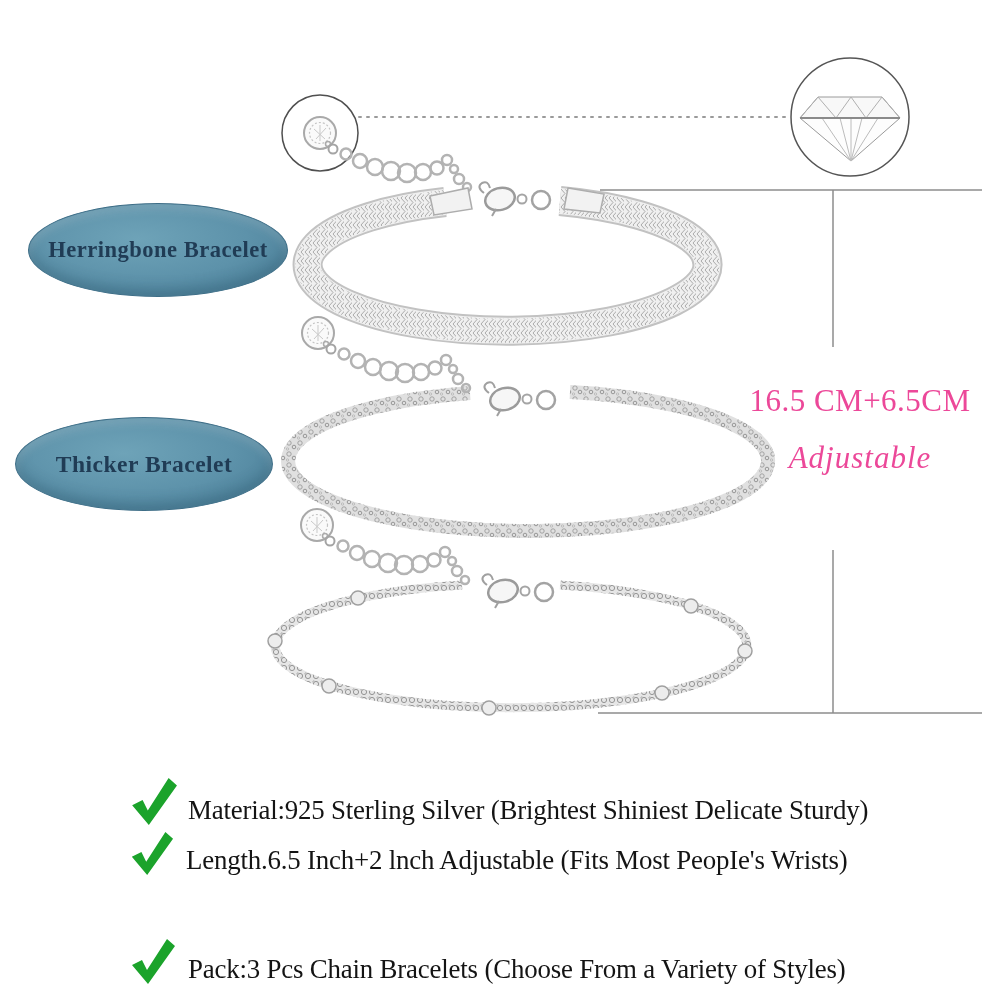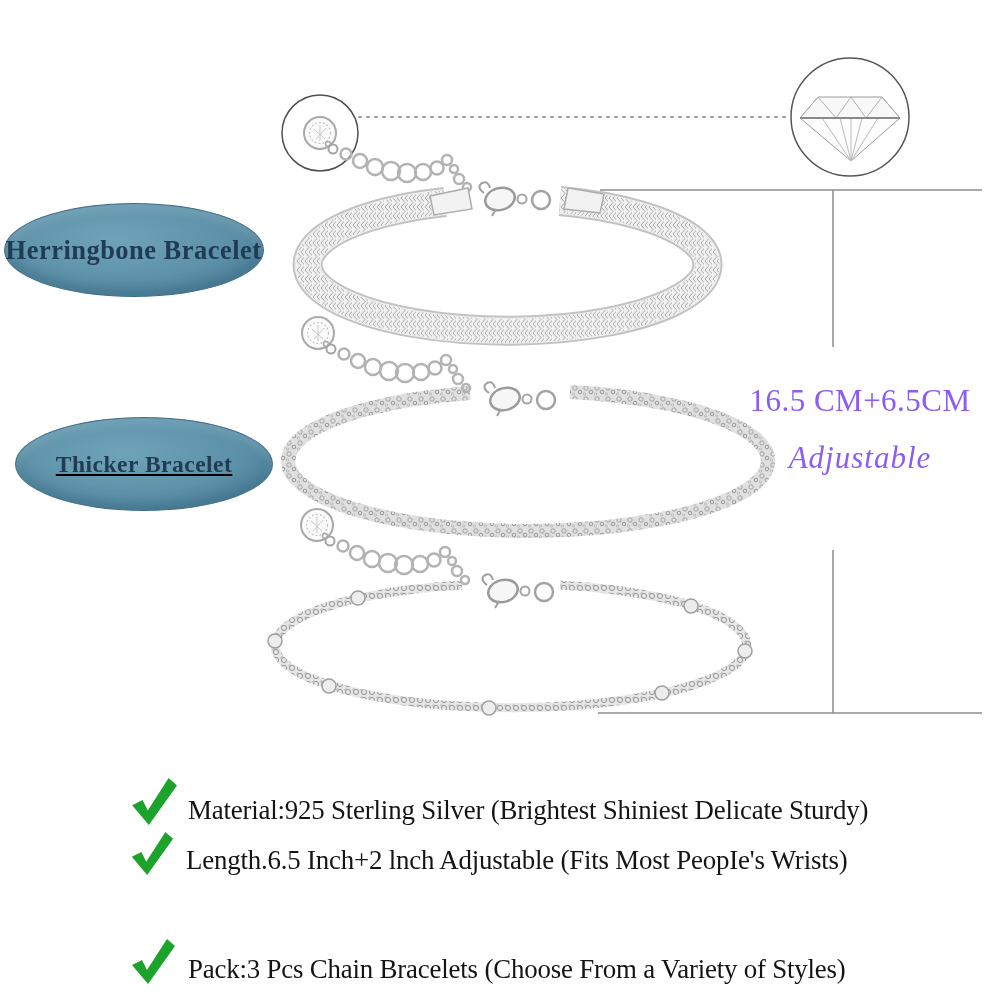--- a/index.html
+++ b/index.html
@@ -15,28 +15,28 @@
     border-radius:50%;
     background:radial-gradient(ellipse at 42% 38%, #6ea3b8 0%, #5d92aa 52%, #4e829b 82%, #457589 100%);
     border:1px solid #3e6e87;
     box-shadow:inset 0 -6px 14px rgba(20,60,80,.25), inset 0 5px 10px rgba(255,255,255,.18);
     z-index:3;
   }
   .oval-label span{
     font-weight:bold;color:#203c55;letter-spacing:.5px;
     transform:scaleX(.98);white-space:nowrap;
   }
-  .oval-1{left:4px;top:203px;width:258px;height:92px;font-size:27px;text-align:right;}
-  .oval-2{left:15px;top:417px;width:256px;height:92px;font-size:24px;text-decoration:underline;}
+  .oval-1{left:28px;top:203px;width:258px;height:92px;font-size:23px;text-align:right;}
+  .oval-2{left:15px;top:417px;width:256px;height:92px;font-size:24px;}
   .oval-3{left:35px;top:604px;width:240px;height:86px;font-size:23px;}
 
   
   .measure-text{
     position:absolute;left:720px;top:383px;width:280px;text-align:center;
-    color:#8b5cf6;z-index:3;
+    color:#ec4899;z-index:3;
   }
   .measure-text .m1{font-size:31px;letter-spacing:.5px;}
   .measure-text .m2{font-size:31px;margin-top:21px;letter-spacing:1px;font-style:italic;}
 
   
   .features{position:absolute;left:128px;top:756px;width:850px;z-index:3;}
   .feature-row{position:absolute;left:0;display:flex;align-items:flex-end;}
   .feature-row .check{flex:0 0 auto;}
   .feature-row .txt{
     font-size:28px;color:#141414;white-space:nowrap;

